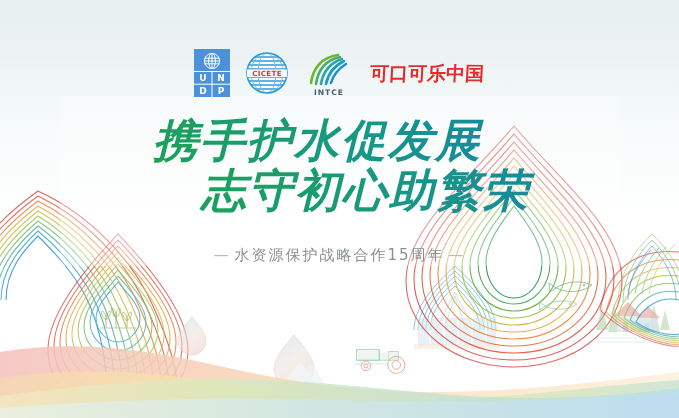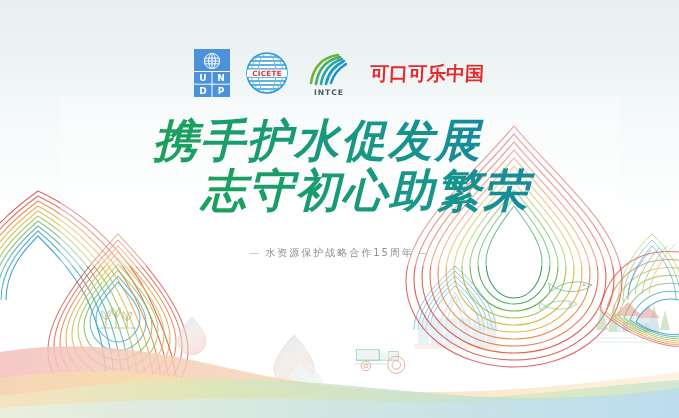--- a/index.html
+++ b/index.html
@@ -45,21 +45,21 @@
     -webkit-background-clip:text;background-clip:text;
     color:transparent;-webkit-text-fill-color:transparent;
   }
   .hl-line.l1{transform:translateX(-22px);}
   .hl-line.l2{transform:translateX(26px);}
 
   .subtitle{
     position:absolute;top:246px;left:0;width:100%;
     z-index:7;text-align:center;
     font-family:"DejaVu Sans","Liberation Sans",sans-serif;
-    font-size:10px;color:#8a9094;letter-spacing:2px;white-space:nowrap;
+    font-size:15px;color:#8a9094;letter-spacing:2px;white-space:nowrap;
   }
   .sub-dash{color:#b3b9bc;padding:0 4px;}
 </style>
 </head>
 <body>
 
 <div class="poster">
 
   <div class="bg-art">
     <svg viewBox="0 0 679 418" xmlns="http://www.w3.org/2000/svg">

